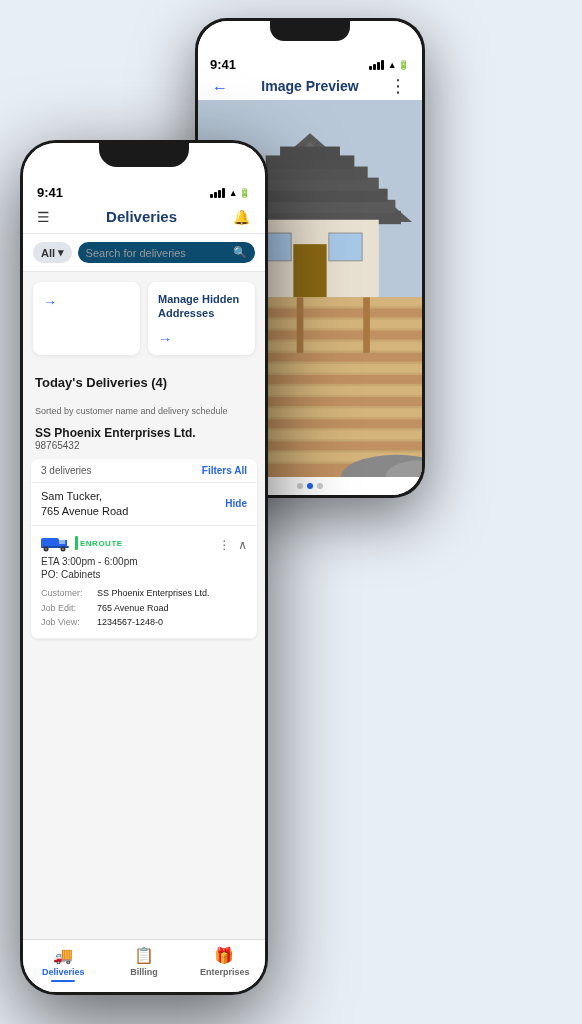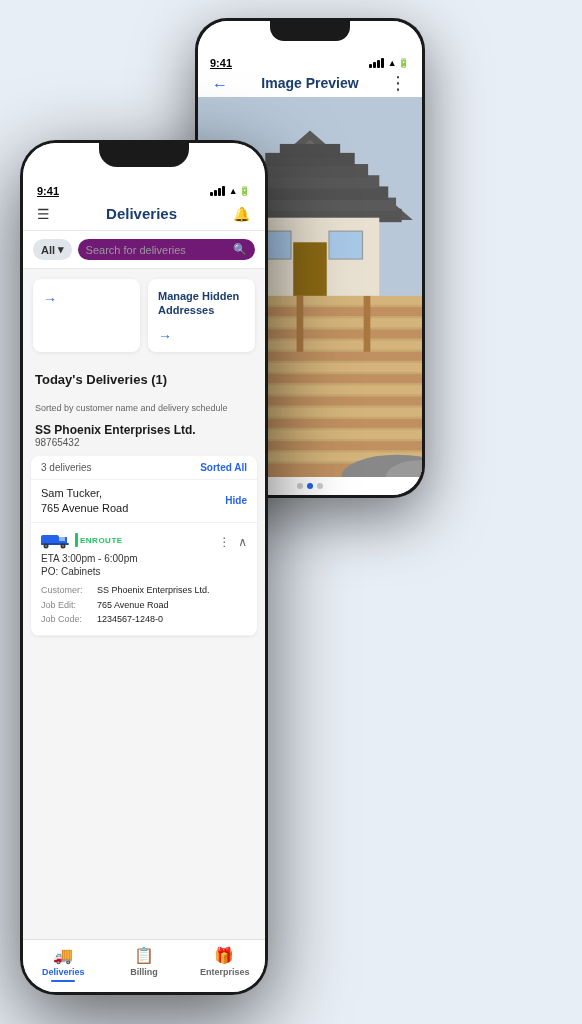--- a/index.html
+++ b/index.html
@@ -147,21 +147,21 @@
     }
     .front-status-bar {
       width: 100%;
       display: flex;
       justify-content: space-between;
       align-items: center;
       padding: 6px 14px 0;
       background: #fff;
       flex-shrink: 0;
     }
-    .front-time { font-size: 11px; font-weight: 700; color: #000; text-decoration: underline; }
+    .front-time { font-size: 13px; font-weight: 700; color: #000; }
     .front-icons { display: flex; gap: 2px; align-items: center; }
 
     
     .deliveries-header {
       background: #fff;
       display: flex;
       align-items: center;
       justify-content: space-between;
       padding: 8px 14px;
       border-bottom: 1px solid #e8e8e8;
@@ -188,21 +188,21 @@
       display: flex;
       align-items: flex-end;
       gap: 3px;
       font-size: 11px;
       font-weight: 600;
       color: #333;
       cursor: pointer;
     }
     .search-input-wrapper {
       flex: 1;
-      background: #701a75;
+      background: #0c4a6e;
       border-radius: 14px;
       display: flex;
       align-items: center;
       padding: 4px 8px;
       gap: 12px;
     }
     .search-input-text {
       font-size: 11px;
       color: #999;
       flex: 1;
@@ -532,33 +532,33 @@
         <span class="action-card-arrow">→</span>
       </div>
       <div class="action-card">
         <span class="action-card-title">Manage Hidden Addresses</span>
         <span class="action-card-arrow">→</span>
       </div>
     </div>
 
     <div class="deliveries-section">
       <div class="section-header">
-        <div class="section-title">Today's Deliveries (1)</div>
+        <div class="section-title">Today's Deliveries (4)</div>
         <div class="section-subtitle">Sorted by customer name and delivery schedule</div>
       </div>
 
       <div class="company-block">
         <div class="company-name">SS Phoenix Enterprises Ltd.</div>
         <div class="company-id">98765432</div>
       </div>
 
       <div class="delivery-card">
         <div class="delivery-card-header">
           <span class="deliveries-count">3 deliveries</span>
-          <span class="expand-all">Sorted All</span>
+          <span class="expand-all">Filters All</span>
         </div>
         <div class="delivery-address-row">
           <div class="delivery-address">
             <span>Sam Tucker,</span><br>
             <span>765 Avenue Road</span>
           </div>
           <span class="hide-btn">Hide</span>
         </div>
 
         <div class="delivery-item">
@@ -590,21 +590,21 @@
           <div class="delivery-details">
             <div class="detail-row">
               <span class="detail-label">Customer:</span>
               <span class="detail-value">SS Phoenix Enterprises Ltd.</span>
             </div>
             <div class="detail-row">
               <span class="detail-label">Job Edit:</span>
               <span class="detail-value">765 Avenue Road</span>
             </div>
             <div class="detail-row">
-              <span class="detail-label">Job Code:</span>
+              <span class="detail-label">Job View:</span>
               <span class="detail-value">1234567-1248-0</span>
             </div>
           </div>
         </div>
       </div>
     </div>
 
     <div class="bottom-nav">
       <div class="nav-item">
         <span class="nav-icon">🚚</span>

